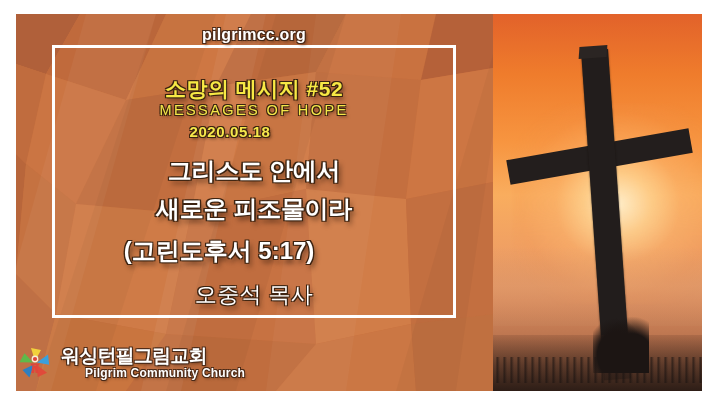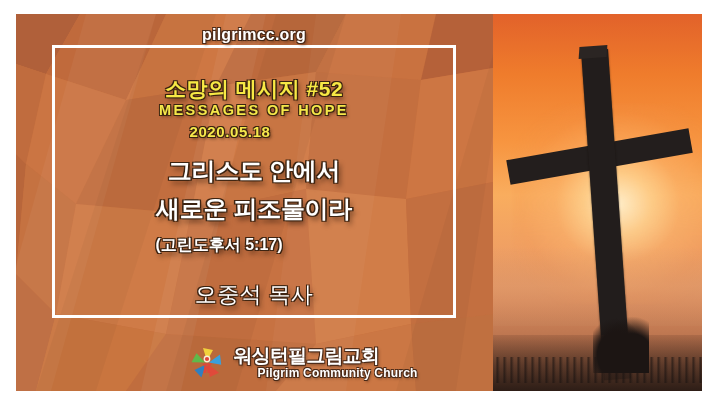--- a/index.html
+++ b/index.html
@@ -199,21 +199,21 @@
       1.2px -1.2px 0 #3a2410,
       -1.2px -1.2px 0 #3a2410,
       2px 3px 4px rgba(35,18,6,.6);
   }
   .series-en {
     position: absolute;
     left: 0;
     top: 57px;
     width: 404px;
     font-size: 14.5px;
-    font-weight: bold;
+    font-weight: normal;
     color: #f5e84a;
     letter-spacing: 2.4px;
     text-shadow:
       1px 1px 0 #3a2410,
       -1px 1px 0 #3a2410,
       1px -1px 0 #3a2410,
       -1px -1px 0 #3a2410,
       2px 2px 3px rgba(35,18,6,.55);
   }
   .series-date {
@@ -249,21 +249,21 @@
       3px 4px 5px rgba(40,20,8,.6);
   }
   #title-1 { top: 110px; }
   #title-2 { top: 148px; }
 
   .title-ref {
     position: absolute;
     left: 0;
     top: 190px;
     width: 334px;
-    font-size: 16px;
+    font-size: 24px;
     font-weight: bold;
     color: #ffffff;
     text-shadow:
       1.2px 1.2px 0 #3d2412,
       -1.2px 1.2px 0 #3d2412,
       1.2px -1.2px 0 #3d2412,
       -1.2px -1.2px 0 #3d2412,
       2.5px 3.5px 5px rgba(40,20,8,.6);
   }
 
@@ -280,27 +280,26 @@
       1.2px 1.2px 0 #3d2412,
       -1.2px 1.2px 0 #3d2412,
       1.2px -1.2px 0 #3d2412,
       -1.2px -1.2px 0 #3d2412,
       2.5px 3.5px 5px rgba(40,20,8,.6);
   }
 
   
   #footer-logo {
     position: absolute;
-    left: 12px;
+    left: 0;
     top: 320px;
     width: 550px;
     height: 57px;
     display: flex;
     align-items: center;
-    justify-content: center;
     gap: 7px;
   }
   #logo-mark {
     width: 38px;
     height: 38px;
     position: relative;
     flex: 0 0 auto;
   }
   #logo-text-block {
     text-align: left;

